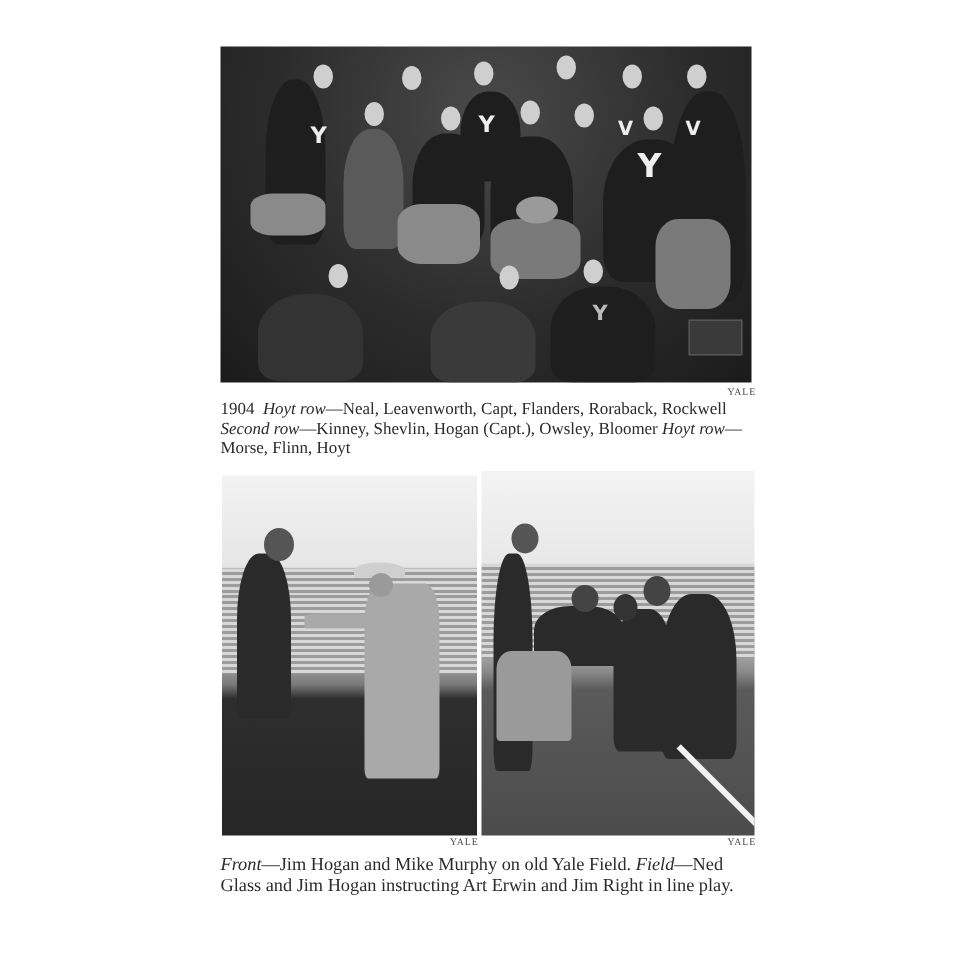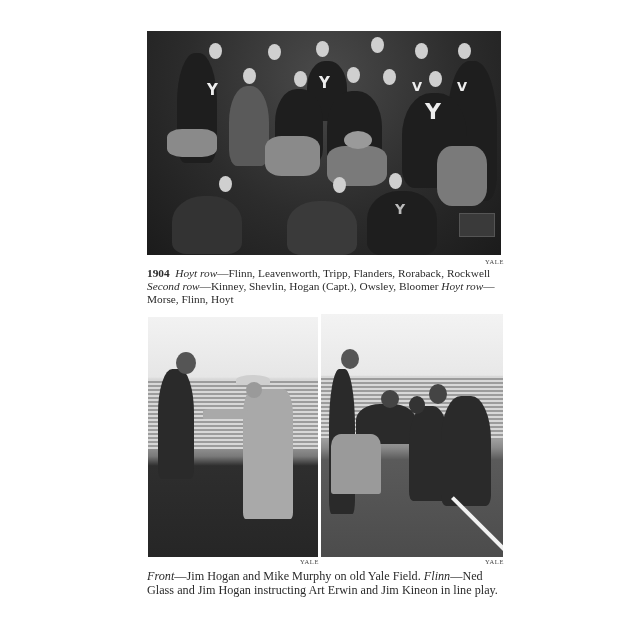--- a/index.html
+++ b/index.html
@@ -2,21 +2,21 @@
 <html><head>
   <meta charset="utf-8">
   <style>
     html, body { margin: 0; padding: 0; background: #ffffff; }
     body { width: 640px; height: 640px; position: relative; overflow: hidden;
            font-family: "Liberation Serif", "DejaVu Serif", serif; color: #2a2a2a; }
     .photo { position: absolute; overflow: hidden; }
     .credit { position: absolute; font-size: 6.5px; letter-spacing: 0.6px; color: #444; }
     .caption { position: absolute; font-size: 11.3px; line-height: 13px; color: #2b2b2b; }
     .caption i { font-style: italic; }
-    .bold { font-weight: bold; }
+    .bold { font-weight: normal; }
 
     
     #team { left: 147px; top: 31px; width: 354px; height: 224px;
       background:
         radial-gradient(ellipse at 50% 20%, #4a4a4a 0%, #2c2c2c 55%, #1b1b1b 100%); }
     .player { position: absolute; border-radius: 45% 45% 20% 20%; background: #1e1e1e; }
     .face { position: absolute; width: 13px; height: 16px; border-radius: 50%; background: #cfcfcf; }
     .yletter { position: absolute; color: #eeeeee; font-family: "DejaVu Sans", sans-serif; font-weight: bold; }
     .pants { position: absolute; background: #8a8a8a; border-radius: 30%; }
     .stamp { position: absolute; right: 6px; bottom: 18px; width: 34px; height: 22px; background: #3a3a3a; border: 1px solid #555; }
@@ -75,21 +75,21 @@
   <div class="face" style="left:186px;top:146px;"></div>
   <div class="player" style="left:220px;top:160px;width:70px;height:64px;"></div>
   <div class="face" style="left:242px;top:142px;"></div>
   <div class="yletter" style="left:248px;top:170px;font-size:14px;color:#bbb;">Y</div>
   <div class="stamp" title="Copyright Campbell Studio 1904"></div>
 </div>
 <div class="credit" style="left:485px;top:258px;">YALE</div>
 
 <div class="caption" style="left:147px;top:267px;width:360px;">
   <span class="bold">1904</span>&nbsp;
-  <i>Hoyt row</i><span>—Flinn, Leavenworth, Tripp, Flanders, Roraback, Rockwell</span>
+  <i>Hoyt row</i><span>—Neal, Leavenworth, Capt, Flanders, Roraback, Rockwell</span>
   <i>Second row</i><span>—Kinney, Shevlin, Hogan (Capt.), Owsley, Bloomer</span>
   <i>Hoyt row</i><span>— Morse, Flinn, Hoyt</span>
 </div>
 
 <div id="left-photo" class="photo" title="Jim Hogan and Mike Murphy on old Yale Field">
   <div class="stripes" style="top:62px;height:70px;"></div>
   <div class="figure" style="left:10px;top:52px;width:36px;height:110px;"></div>
   <div class="head" style="left:28px;top:35px;width:20px;height:22px;background:#555;"></div>
   <div class="suit" style="left:95px;top:72px;width:50px;height:130px;"></div>
   <div class="suit" style="left:55px;top:92px;width:45px;height:10px;"></div>
@@ -108,14 +108,14 @@
   <div class="figure" style="left:88px;top:92px;width:40px;height:95px;"></div>
   <div class="head" style="left:88px;top:82px;width:16px;height:18px;background:#333;"></div>
   <div class="figure" style="left:120px;top:82px;width:50px;height:110px;"></div>
   <div class="head" style="left:108px;top:70px;width:18px;height:20px;background:#444;"></div>
   <div class="line-mark" style="left:130px;top:185px;height:80px;transform:rotate(-45deg);"></div>
 </div>
 <div class="credit" style="left:485px;top:558px;">YALE</div>
 
 <div class="caption" style="left:147px;top:569px;width:360px;font-size:12.2px;line-height:14px;">
   <i>Front</i><span>—Jim Hogan and Mike Murphy on old Yale Field.</span>
-  <i>Flinn</i><span>—Ned Glass and Jim Hogan instructing Art Erwin and Jim Kineon in line play.</span>
+  <i>Field</i><span>—Ned Glass and Jim Hogan instructing Art Erwin and Jim Right in line play.</span>
 </div>
 
 </body></html>

